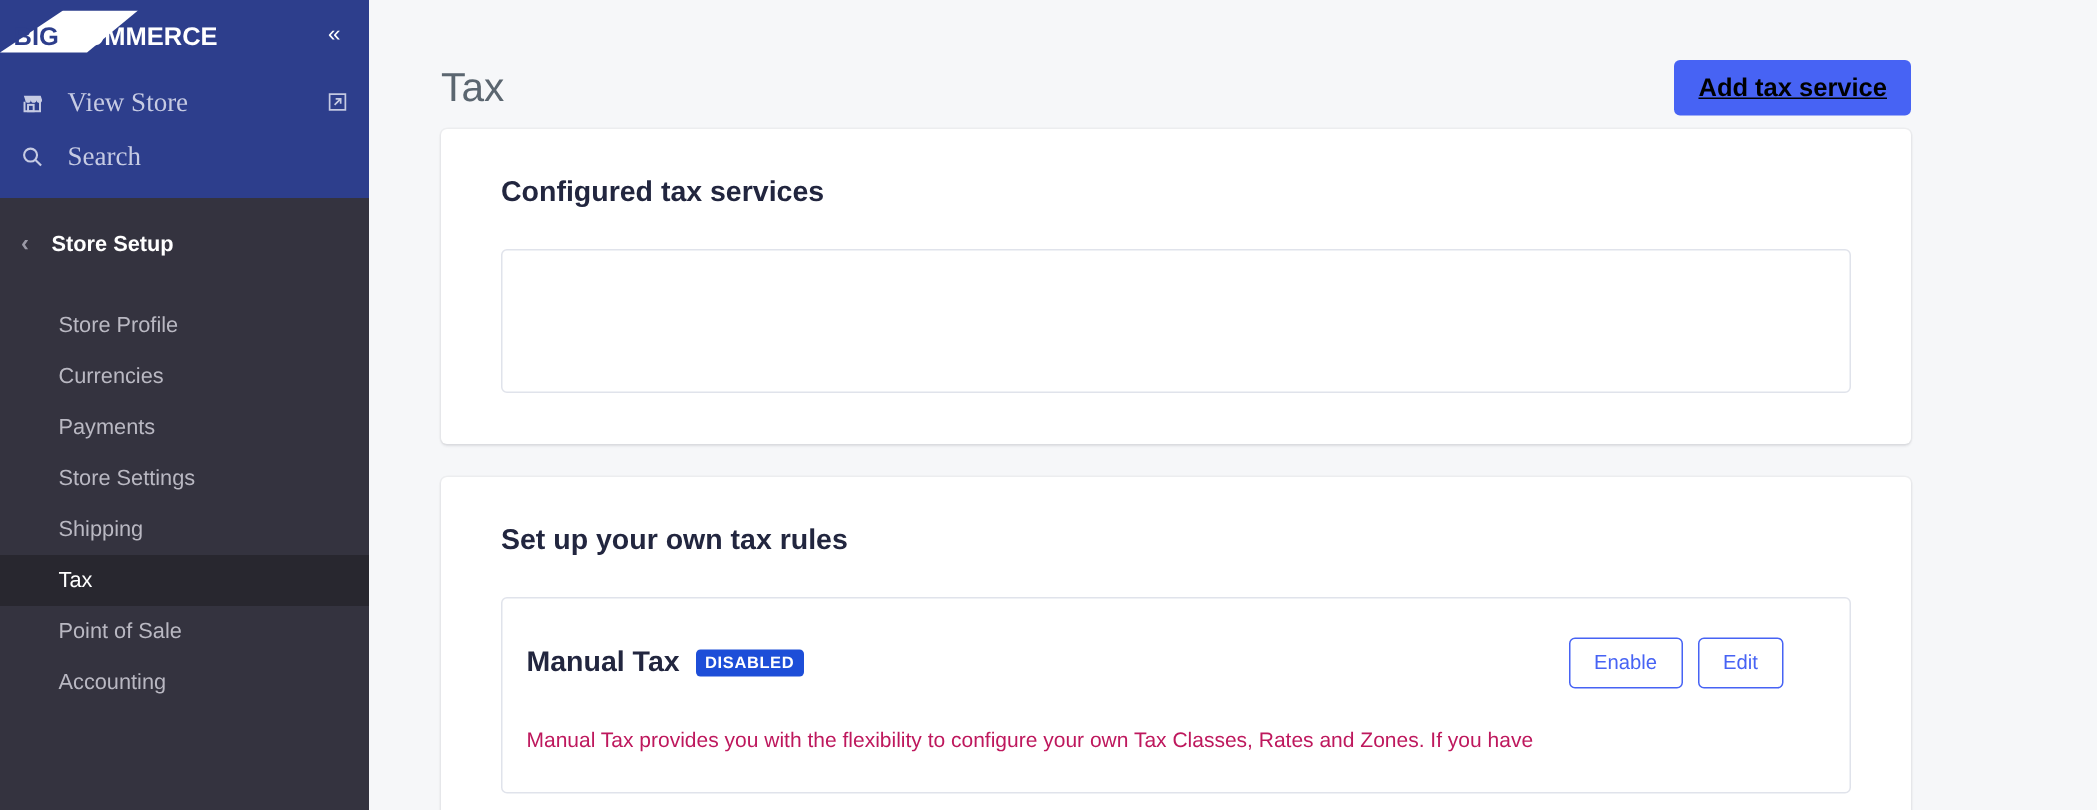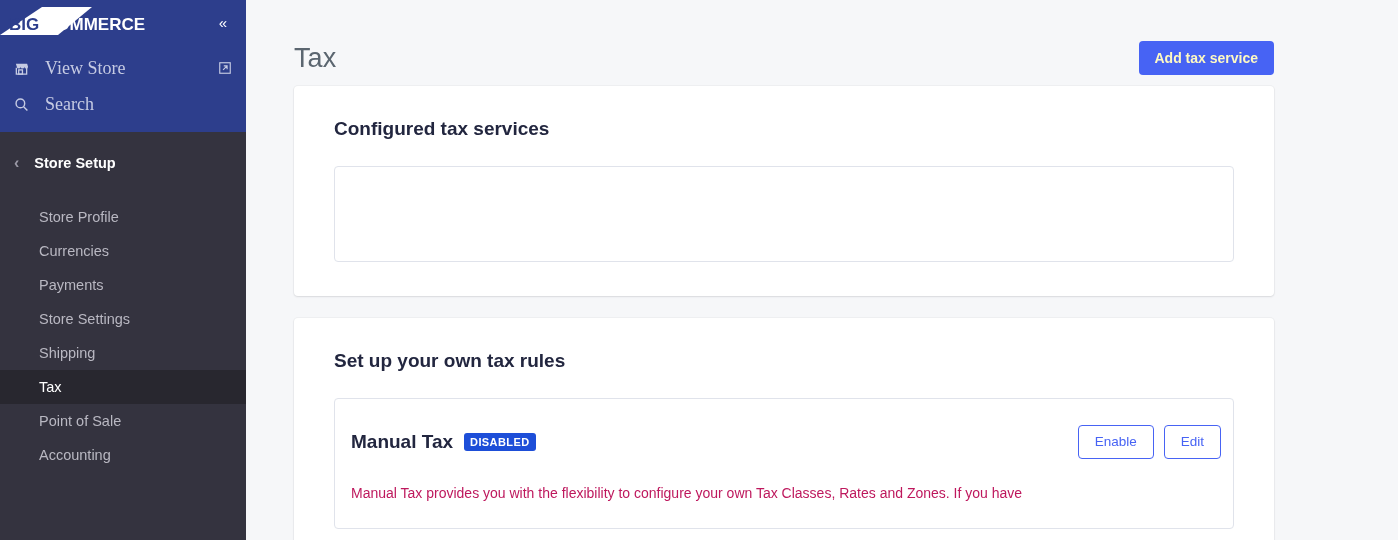--- a/index.html
+++ b/index.html
@@ -131,29 +131,30 @@
     height: 86px;
   }
   .page-title {
     font-size: 27px;
     color: #5b6670;
     font-weight: normal;
     letter-spacing: 0.1px;
   }
   .btn-primary {
     background: #4763f4;
-    color: #fef9c3;
+    color: #000000;
     border: none;
     border-radius: 4px;
-    font-size: 14px;
+    font-size: 17px;
     font-weight: bold;
     padding: 10px 16px;
     cursor: pointer;
     font-family: "Liberation Sans", sans-serif;
     line-height: 1;
+    text-decoration: underline;
   }
 
   .card {
     background: #ffffff;
     margin: 0 26px 0 48px;
     border-radius: 4px;
     box-shadow: 0 1px 2px rgba(16,24,40,0.10), 0 0 0 1px rgba(16,24,40,0.03);
   }
   .card + .card { margin-top: 22px; }
   .card-body { padding: 32px 40px 34px 40px; }
@@ -165,21 +166,21 @@
   }
   .empty-box {
     border: 1px solid #e0e3eb;
     border-radius: 4px;
     height: 96px;
   }
 
   .inner-panel {
     border: 1px solid #e0e3eb;
     border-radius: 4px;
-    padding: 26px 12px 24px 16px;
+    padding: 26px 44px 24px 16px;
     position: relative;
   }
   .inner-head {
     display: flex;
     align-items: center;
   }
   .inner-title {
     font-size: 19px;
     font-weight: bold;
     color: #22263f;

